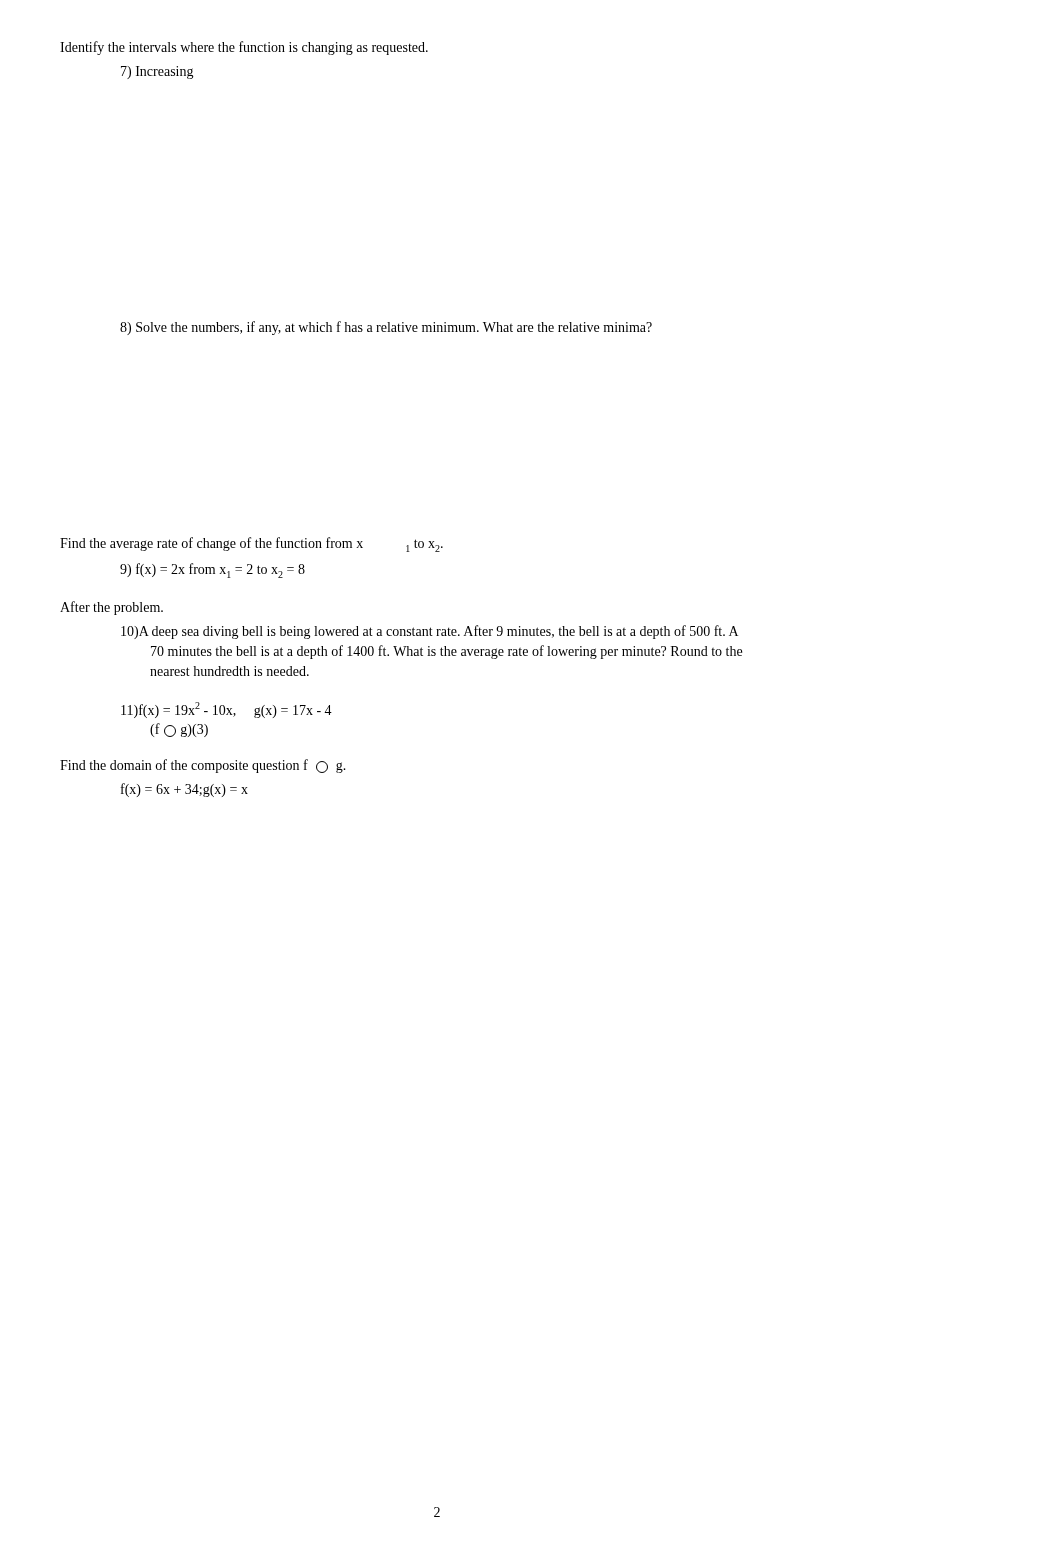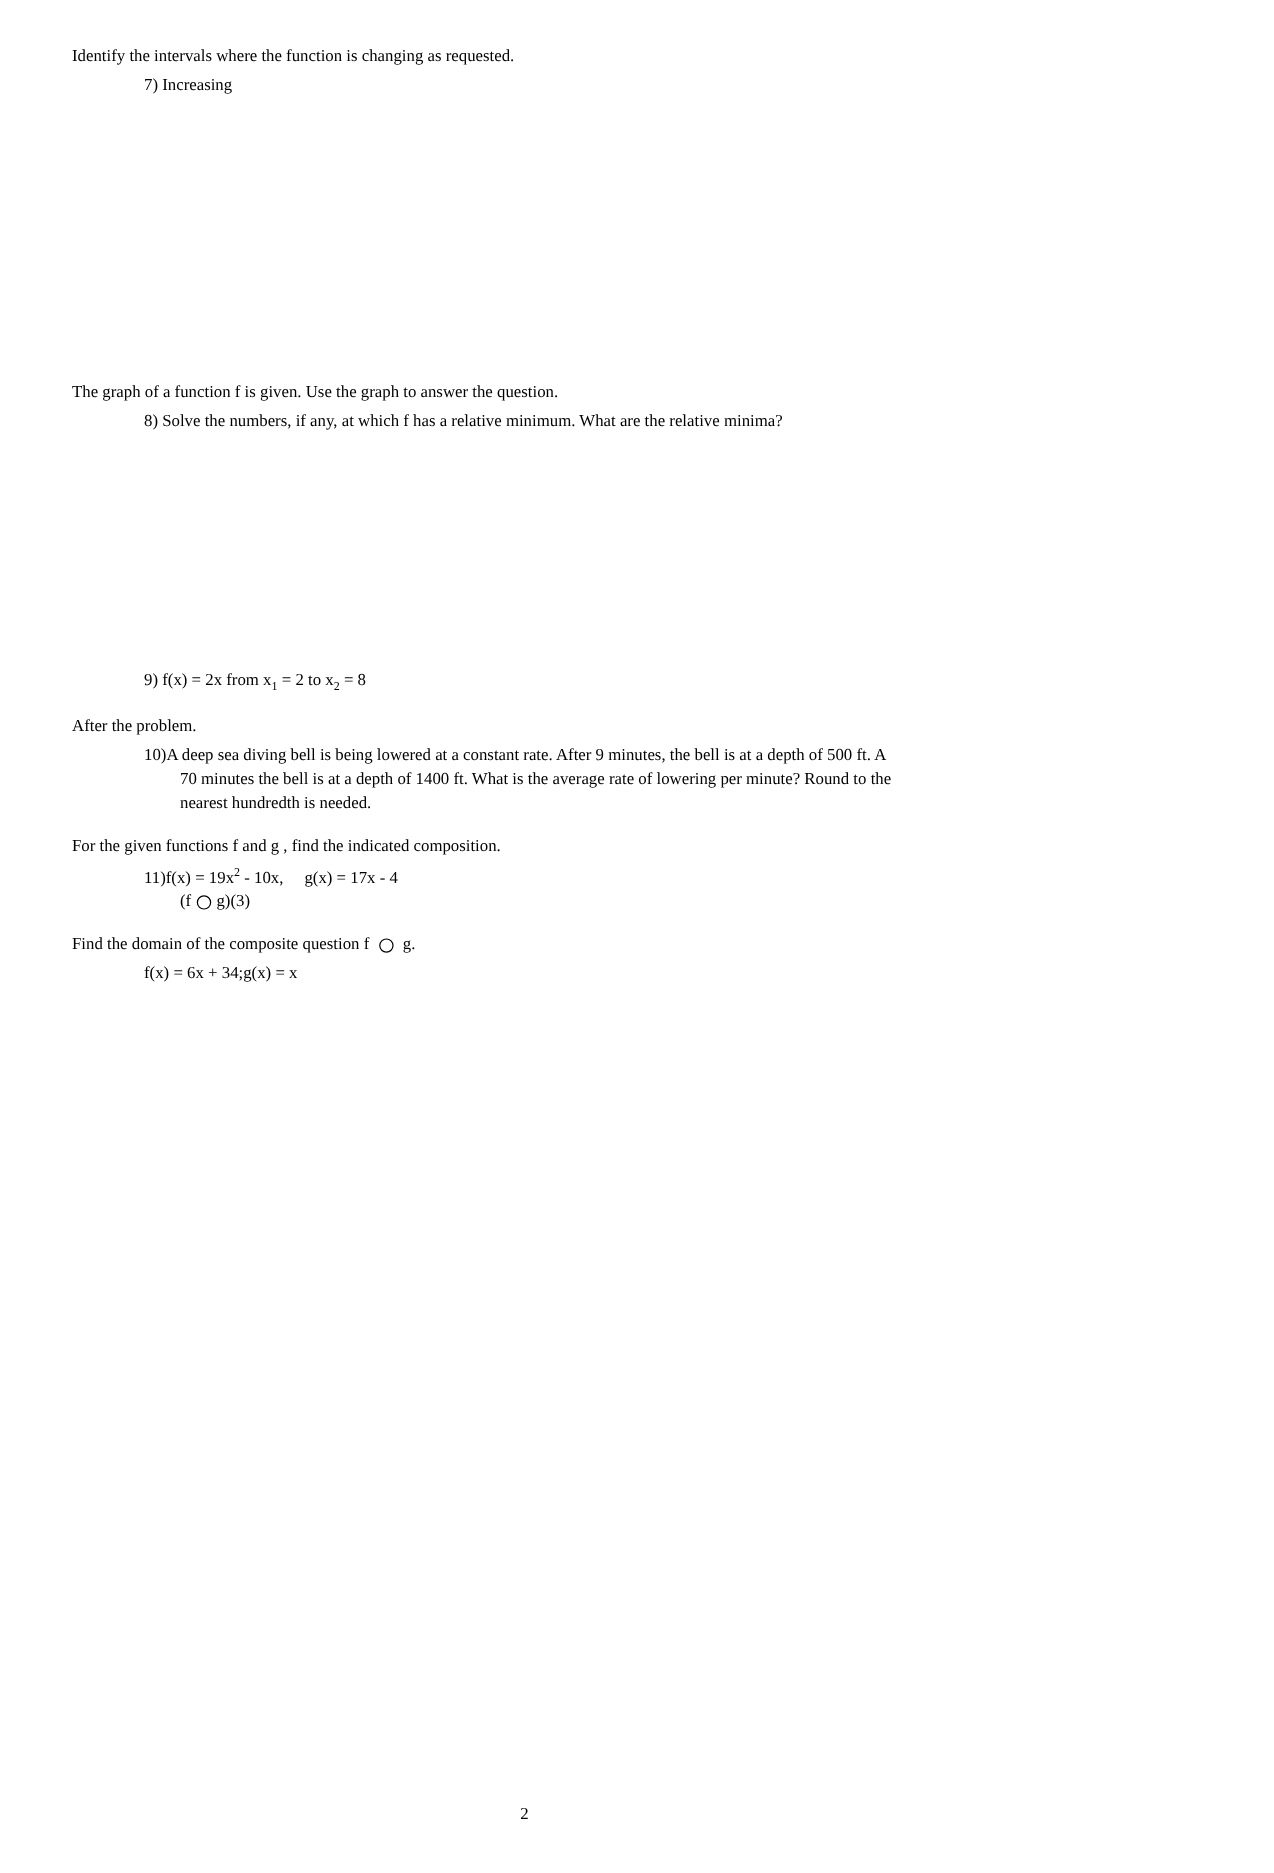--- a/index.html
+++ b/index.html
@@ -93,46 +93,49 @@
     <div class="section-instruction">Identify the intervals where the function is changing as requested.</div>
     <div class="problem">
       <span>7) </span>
       <span>Increasing</span>
     </div>
   </div>
 
   <div class="blank-space"></div>
 
   <div class="section">
-    <div class="section-instruction">The graph of a function f is given. Use the graph to answer the question.</div>
     <div class="problem">
       <span>8) </span>
       <span>Solve the numbers, if any, at which f has a relative minimum. What are the relative minima?</span>
     </div>
   </div>
 
   <div class="blank-space-medium"></div>
 
   <div class="section">
+    <div class="section-instruction">
+      <span>Find the average rate of change of the function from x</span>
+      <span>&nbsp;&nbsp;&nbsp;&nbsp;&nbsp;&nbsp;&nbsp;&nbsp;&nbsp;&nbsp;</span>
+      <span><sub>1</sub> to x<sub>2</sub>.</span>
+    </div>
     <div class="problem">
       <span>9) f(x) =   2x   from x</span><sub>1</sub><span> = 2 to x</span><sub>2</sub><span> = 8</span>
     </div>
   </div>
 
   <div class="section">
     <div class="section-instruction">After the problem.</div>
     <div class="problem">
       <div class="problem-line">10)A deep sea diving bell is being lowered at a constant rate. After 9 minutes, the bell is at a depth of 500 ft. A</div>
       <div class="problem-line sub-indent">70 minutes the bell is at a depth of 1400 ft. What is the average rate of lowering per minute? Round to the</div>
       <div class="problem-line sub-indent">nearest hundredth is needed.</div>
     </div>
   </div>
 
   <div class="section">
-    <div class="section-instruction">For the given functions f and g , find the indicated composition.</div>
     <div class="problem">
       <div class="problem-line">11)f(x)  =  19x<sup>2</sup> - 10x,&nbsp;&nbsp;&nbsp;&nbsp;&nbsp;g(x)  =  17x  - 4</div>
       <div class="problem-line sub-indent">(f <span class="circle-symbol"></span> g)(3)</div>
     </div>
   </div>
 
   <div class="section">
     <div class="section-instruction">
       <span>Find the domain of the composite question f</span>
       <span>&nbsp;<span class="circle-symbol"></span>&nbsp;</span>

